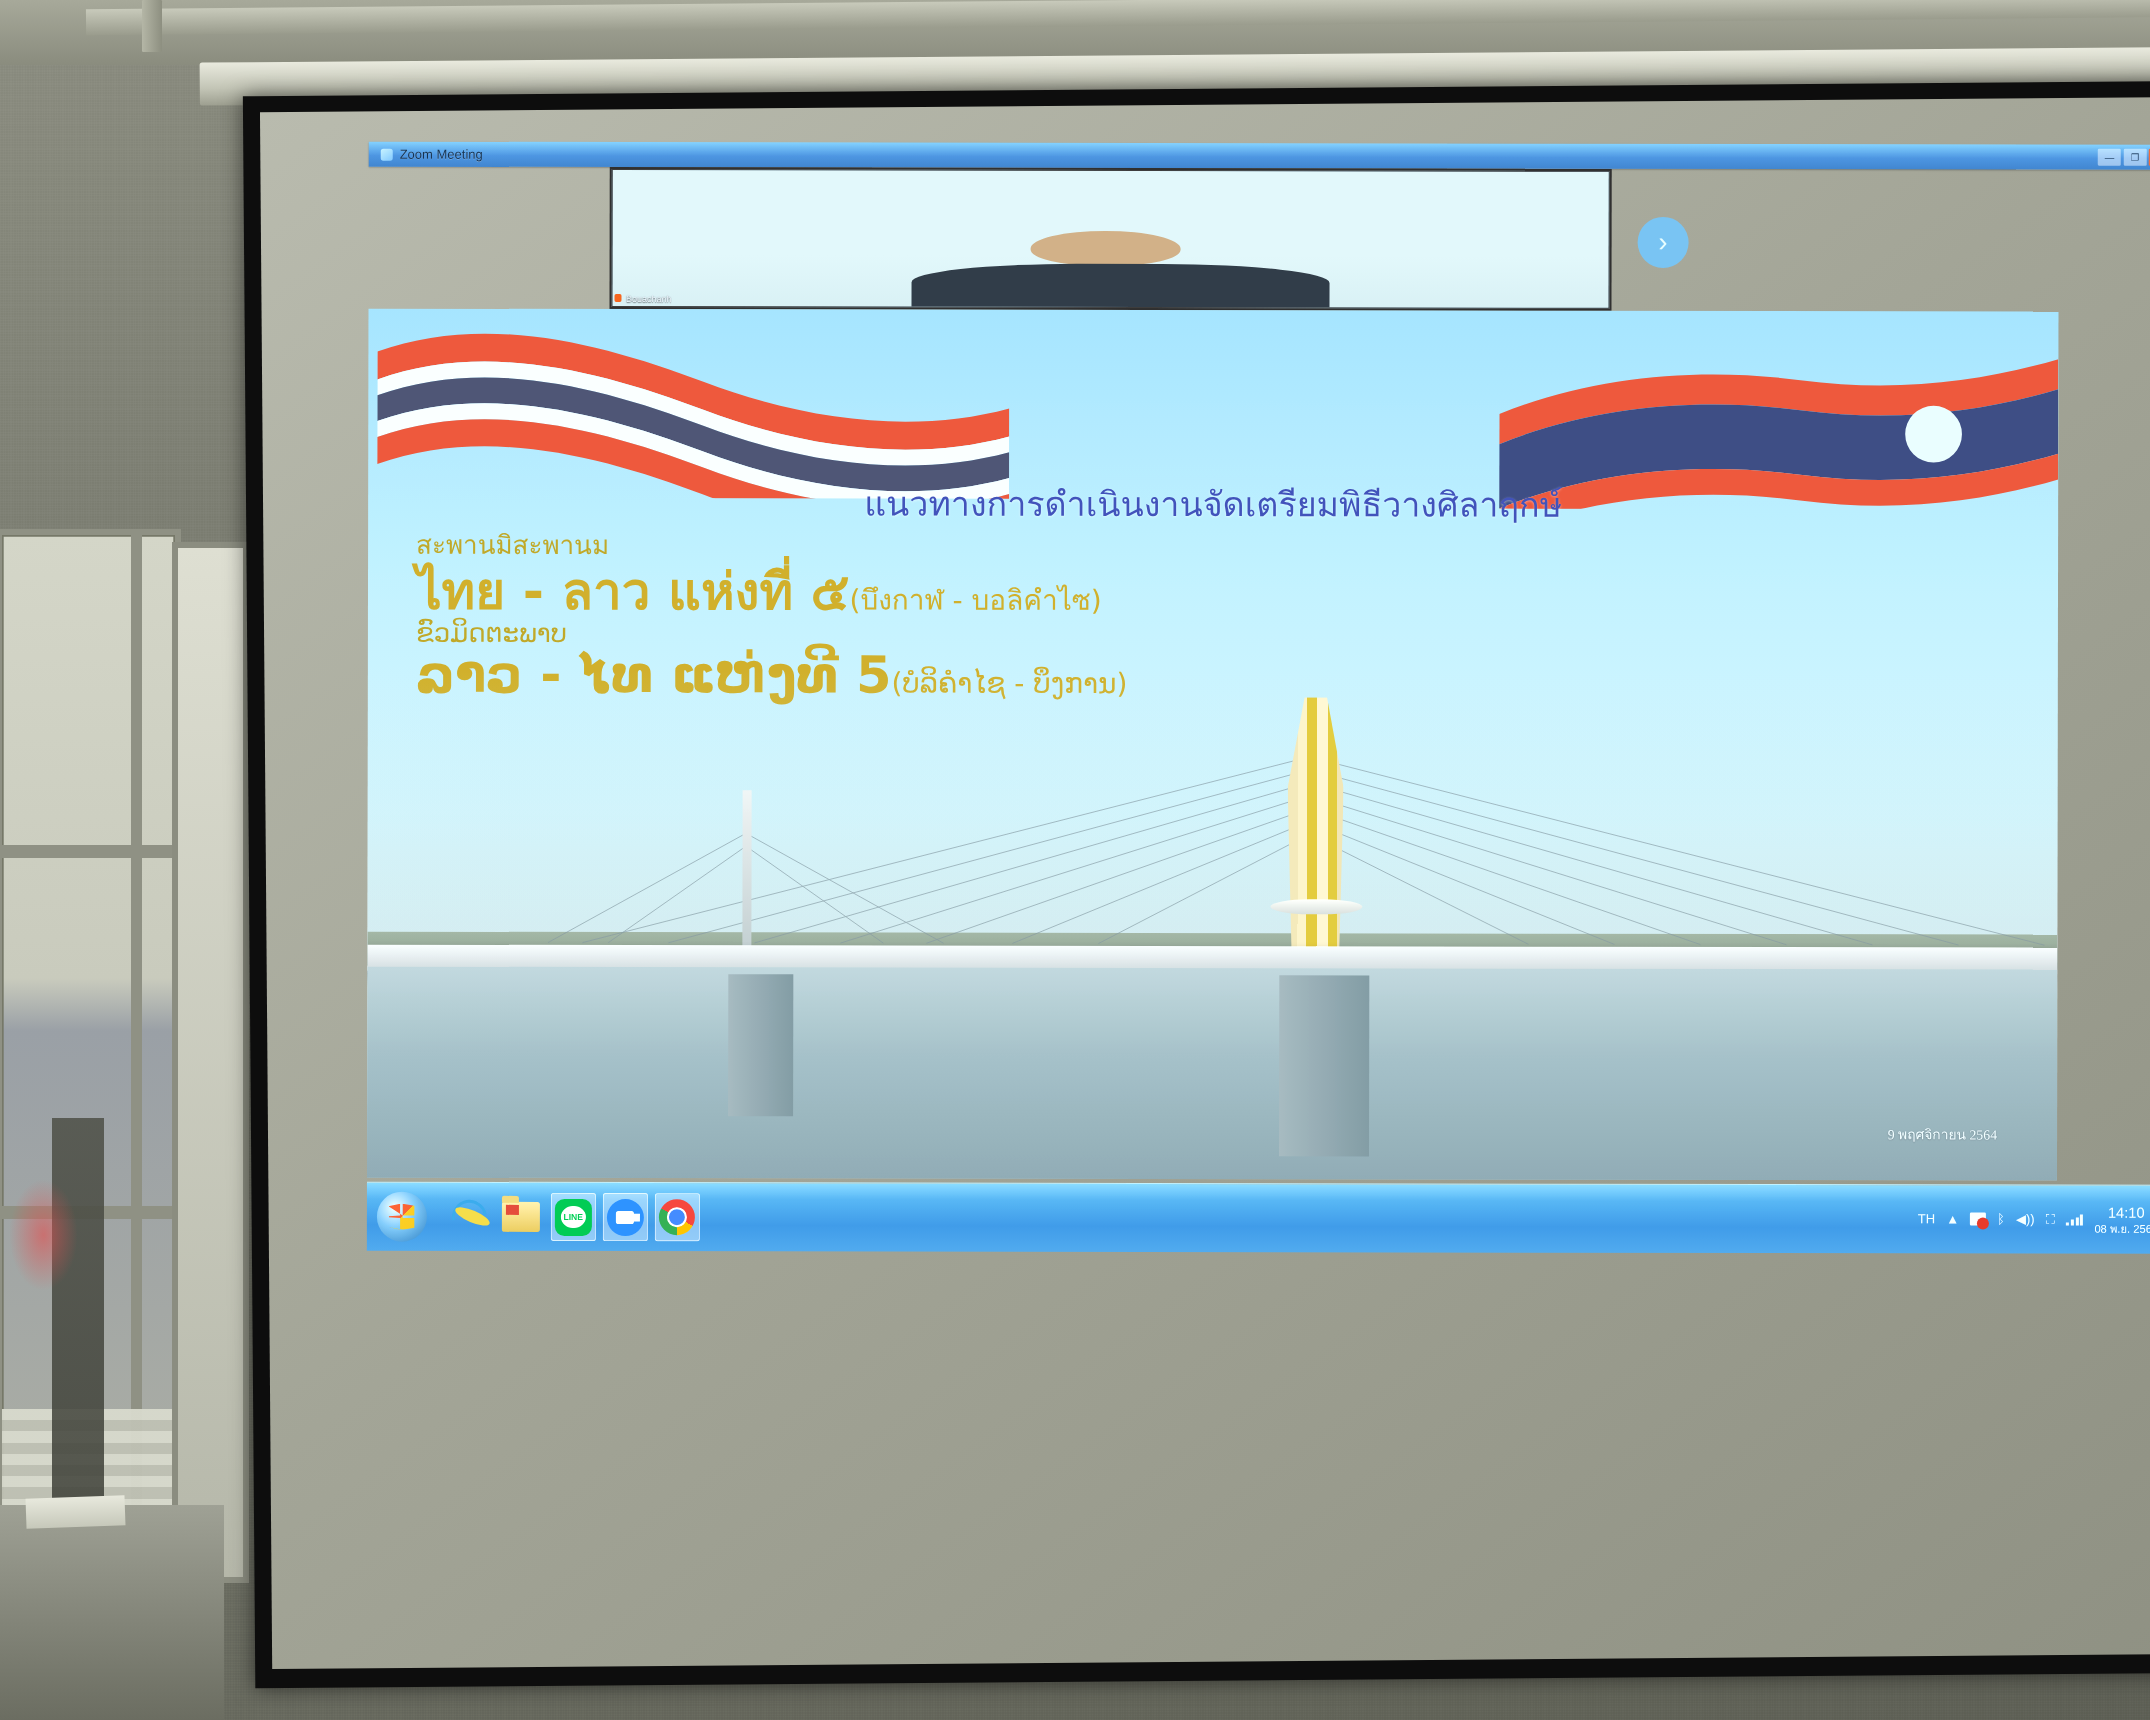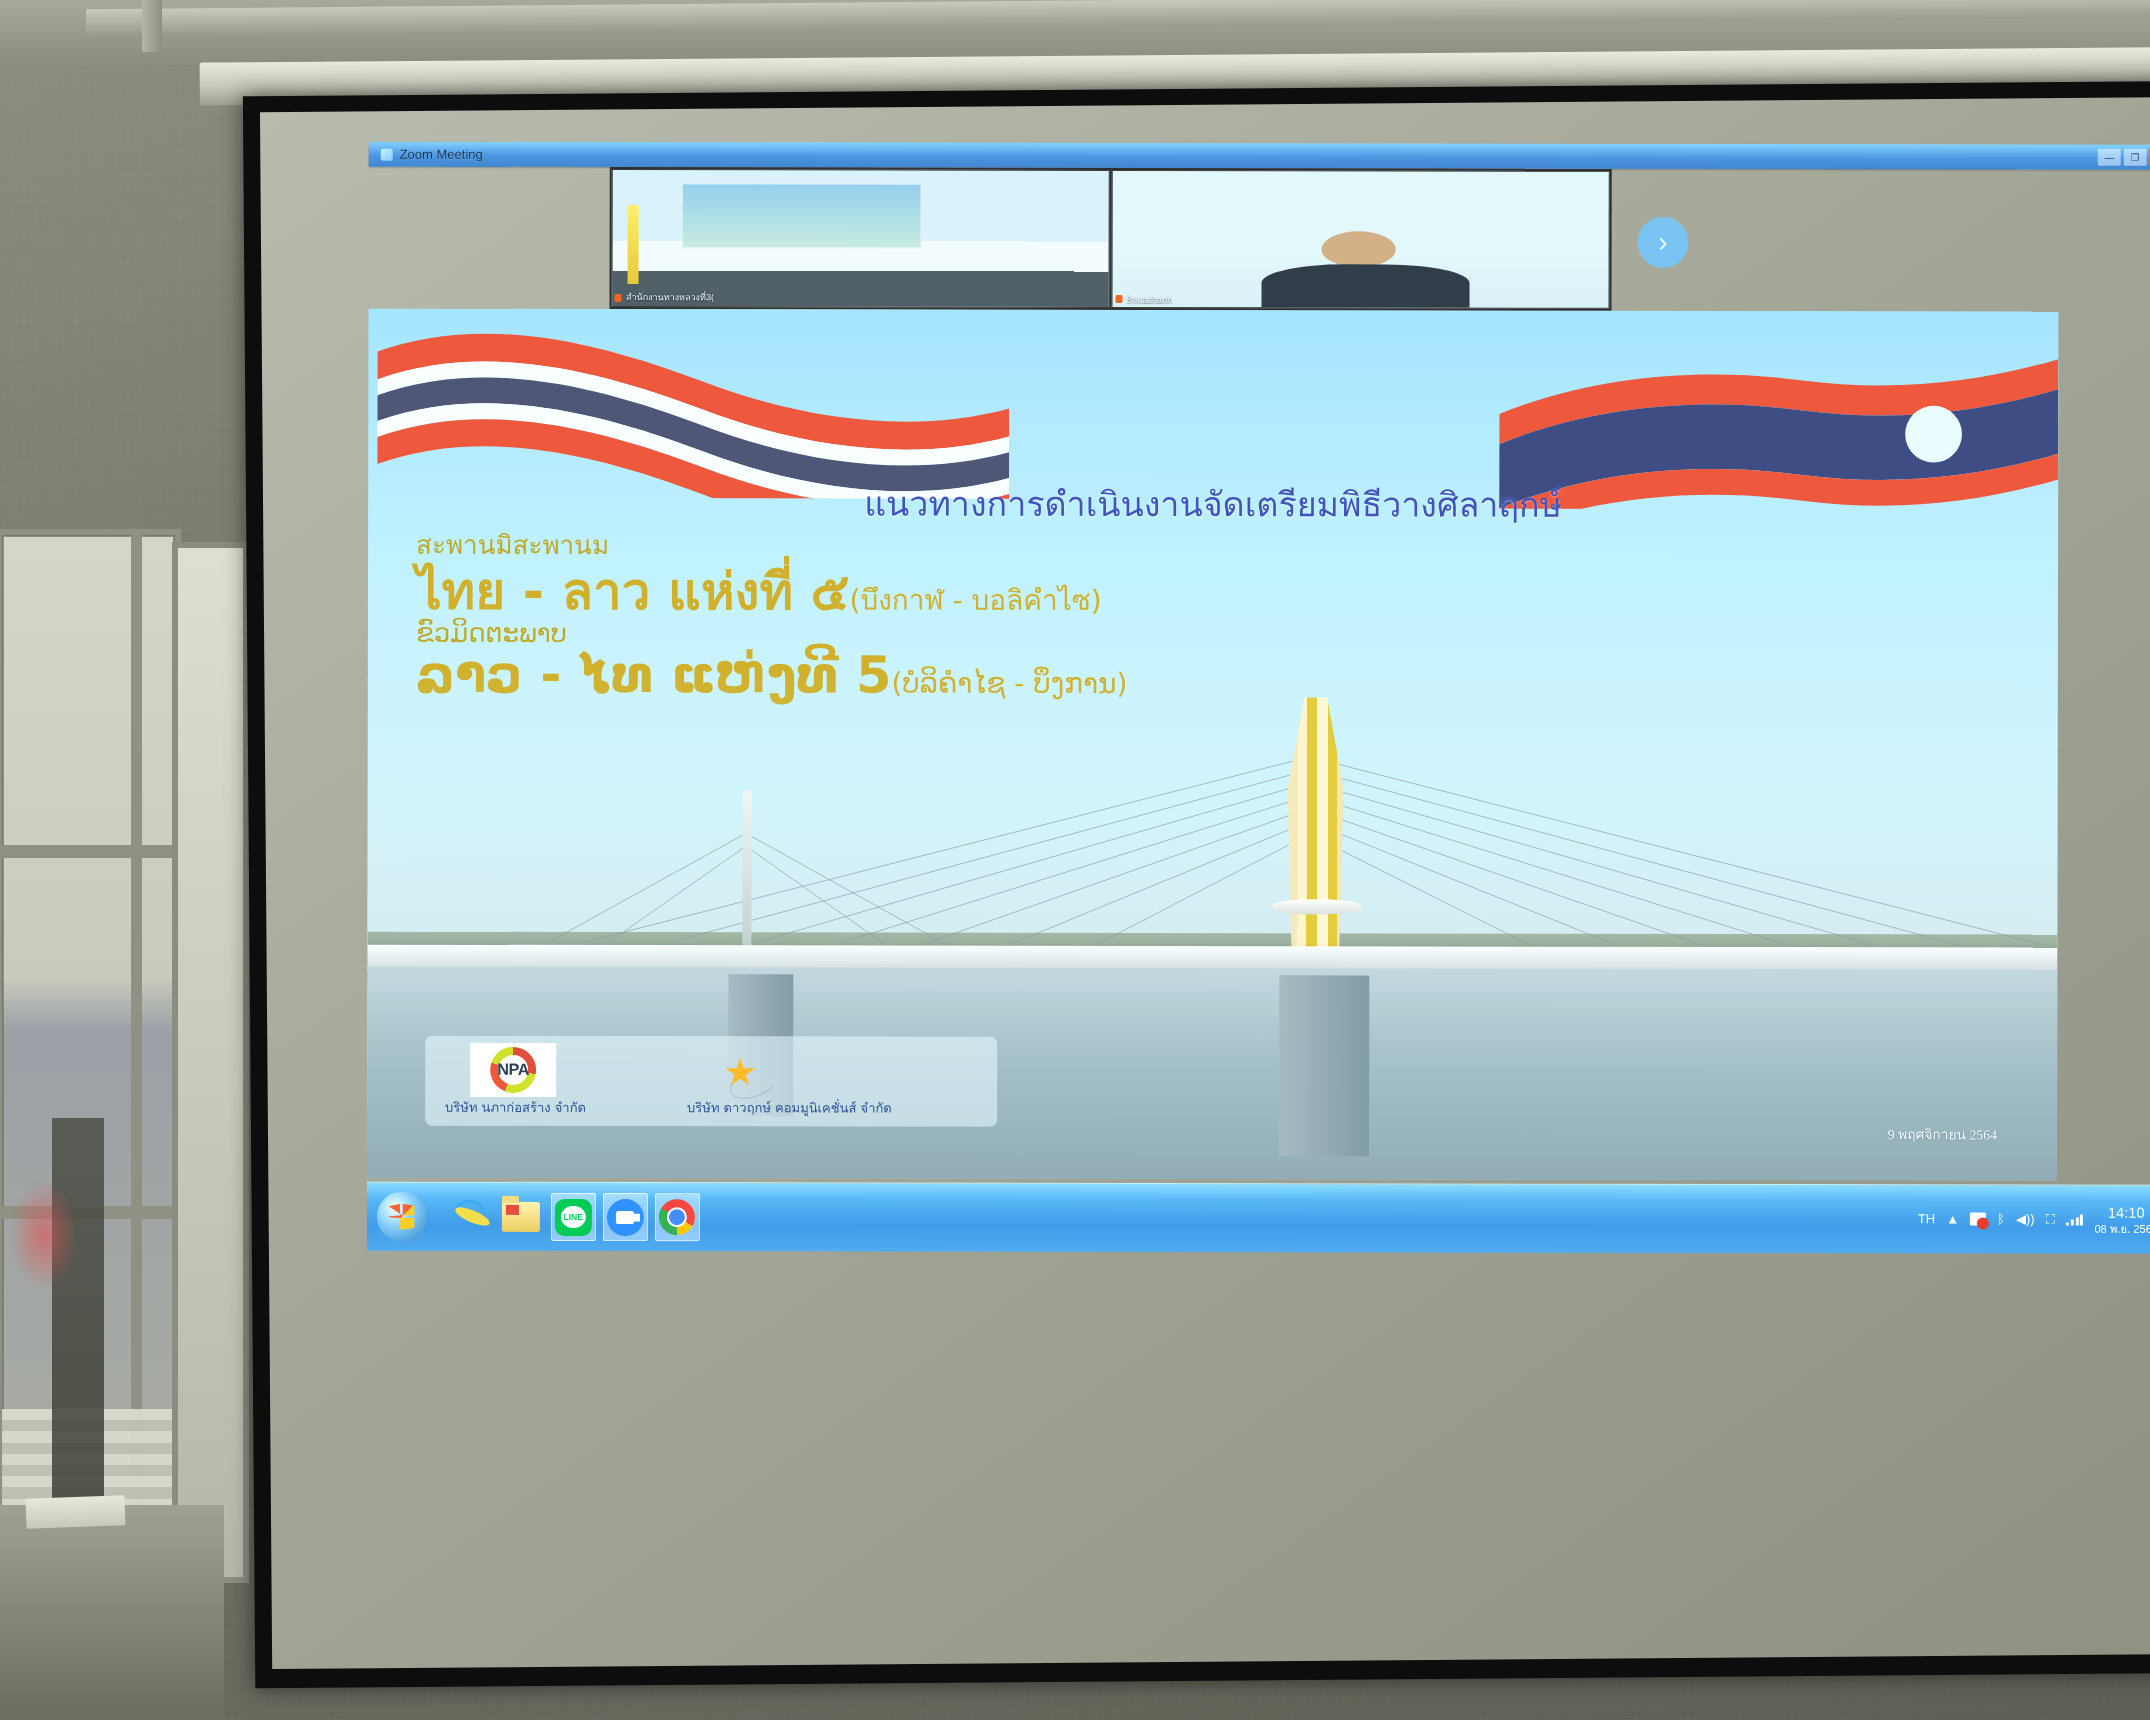--- a/index.html
+++ b/index.html
@@ -492,25 +492,20 @@
             <div class="zoom-title-text">Zoom Meeting</div>
             <div class="winctl">
               <div>—</div>
               <div>❐</div>
               <div class="close">✕</div>
             </div>
           </div>
 
           <div class="filmstrip">
 
-            <div class="tile">
-              <div class="scene-hall"></div>
-              <div class="tile-mic"></div>
-              <div class="tile-label with-mic">สำนักงานทางหลวงที่3(</div>
-            </div>
 
 
             <div class="tile">
               <div class="scene-man">
                 <div class="head"></div>
                 <div class="body"></div>
               </div>
               <div class="tile-mic"></div>
               <div class="tile-label with-mic">Bouachanh</div>
             </div>
@@ -585,34 +580,20 @@
               <div class="pylon"></div>
               <div class="pylon-cap"></div>
 
               <div class="deck"></div>
               <div class="deck-shadow"></div>
               <div class="water"></div>
               <div class="pier" style="left:361px;"></div>
               <div class="pier" style="left:912px; width:90px; height:181px;"></div>
             </div>
 
-            <div class="slide-footer">
-              <div class="logo-npa">
-                <div class="npa-gear">
-                  <span class="npa-text">NPA</span>
-                </div>
-              </div>
-              <div class="co-name left">บริษัท นภาก่อสร้าง จำกัด</div>
-
-              <div class="logo-star">
-                <div class="star-shape"></div>
-                <div class="star-swoosh"></div>
-              </div>
-              <div class="co-name right">บริษัท ดาวฤกษ์ คอมมูนิเคชั่นส์ จำกัด</div>
-            </div>
 
             <div class="slide-date">9 พฤศจิกายน 2564</div>
           </div>
         </div>
 
         <div class="taskbar">
           <div class="start-orb"></div>
 
           <div class="tb-icons">
             <div class="tb-btn">

